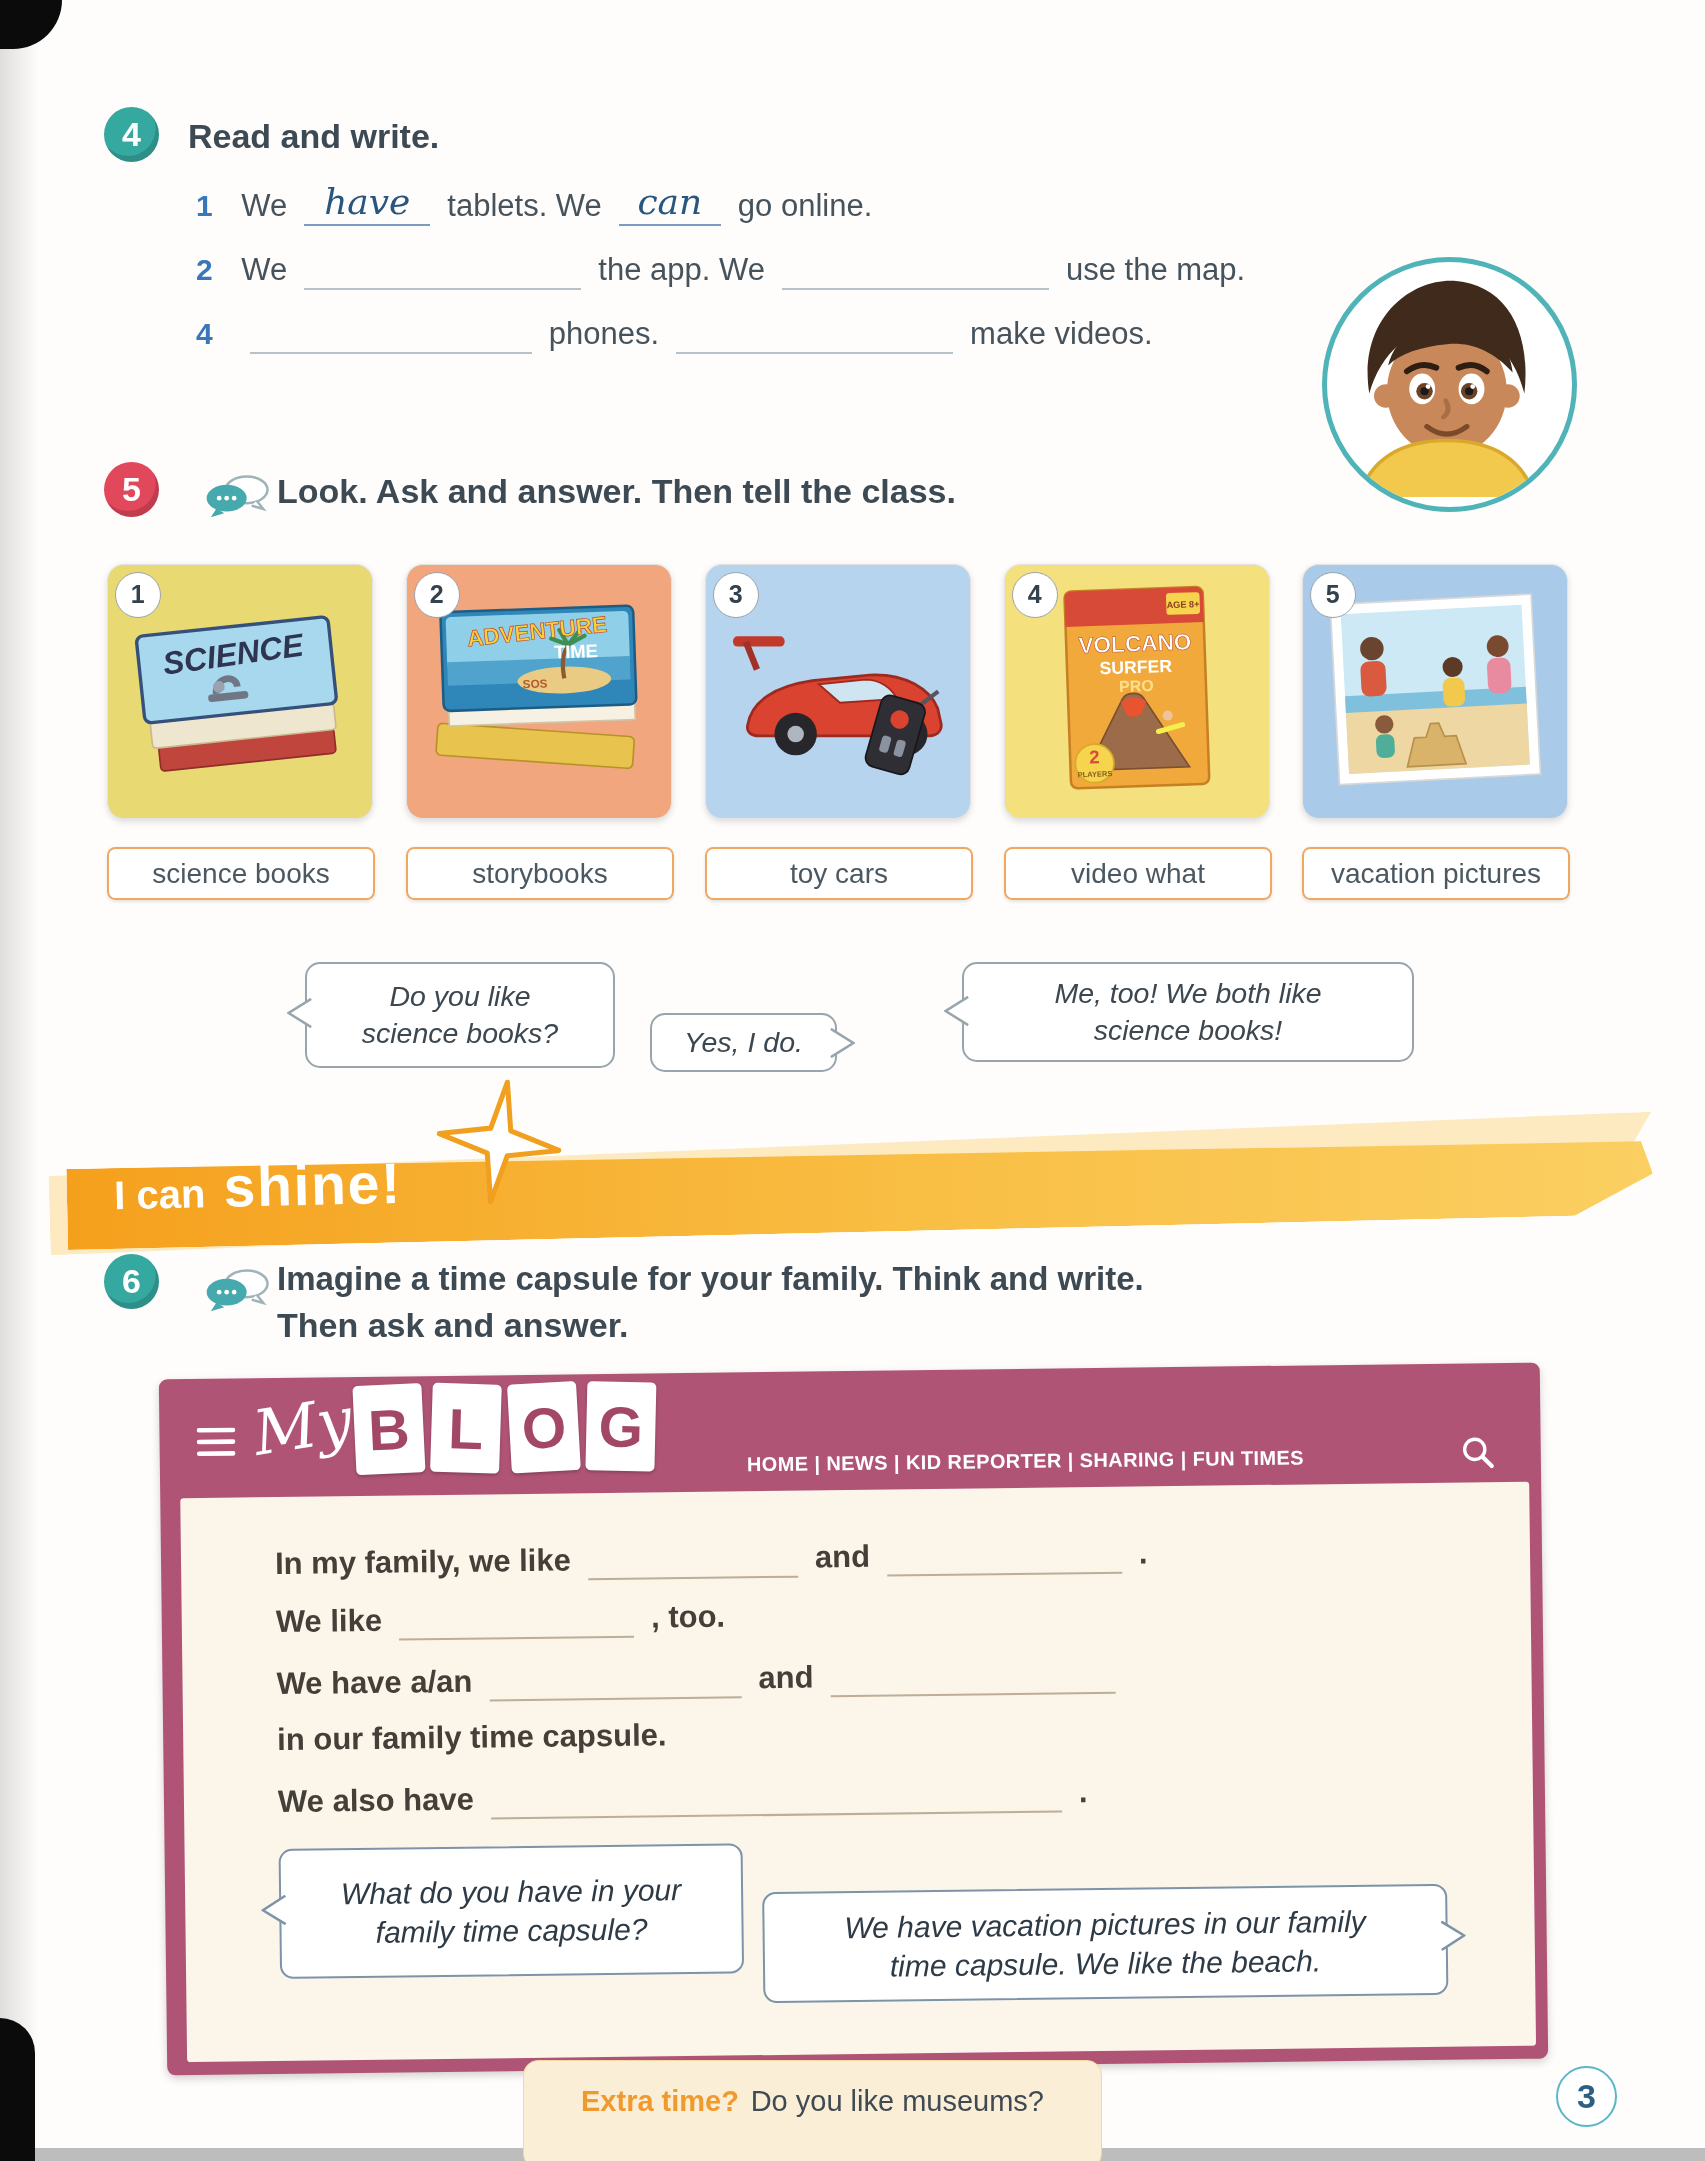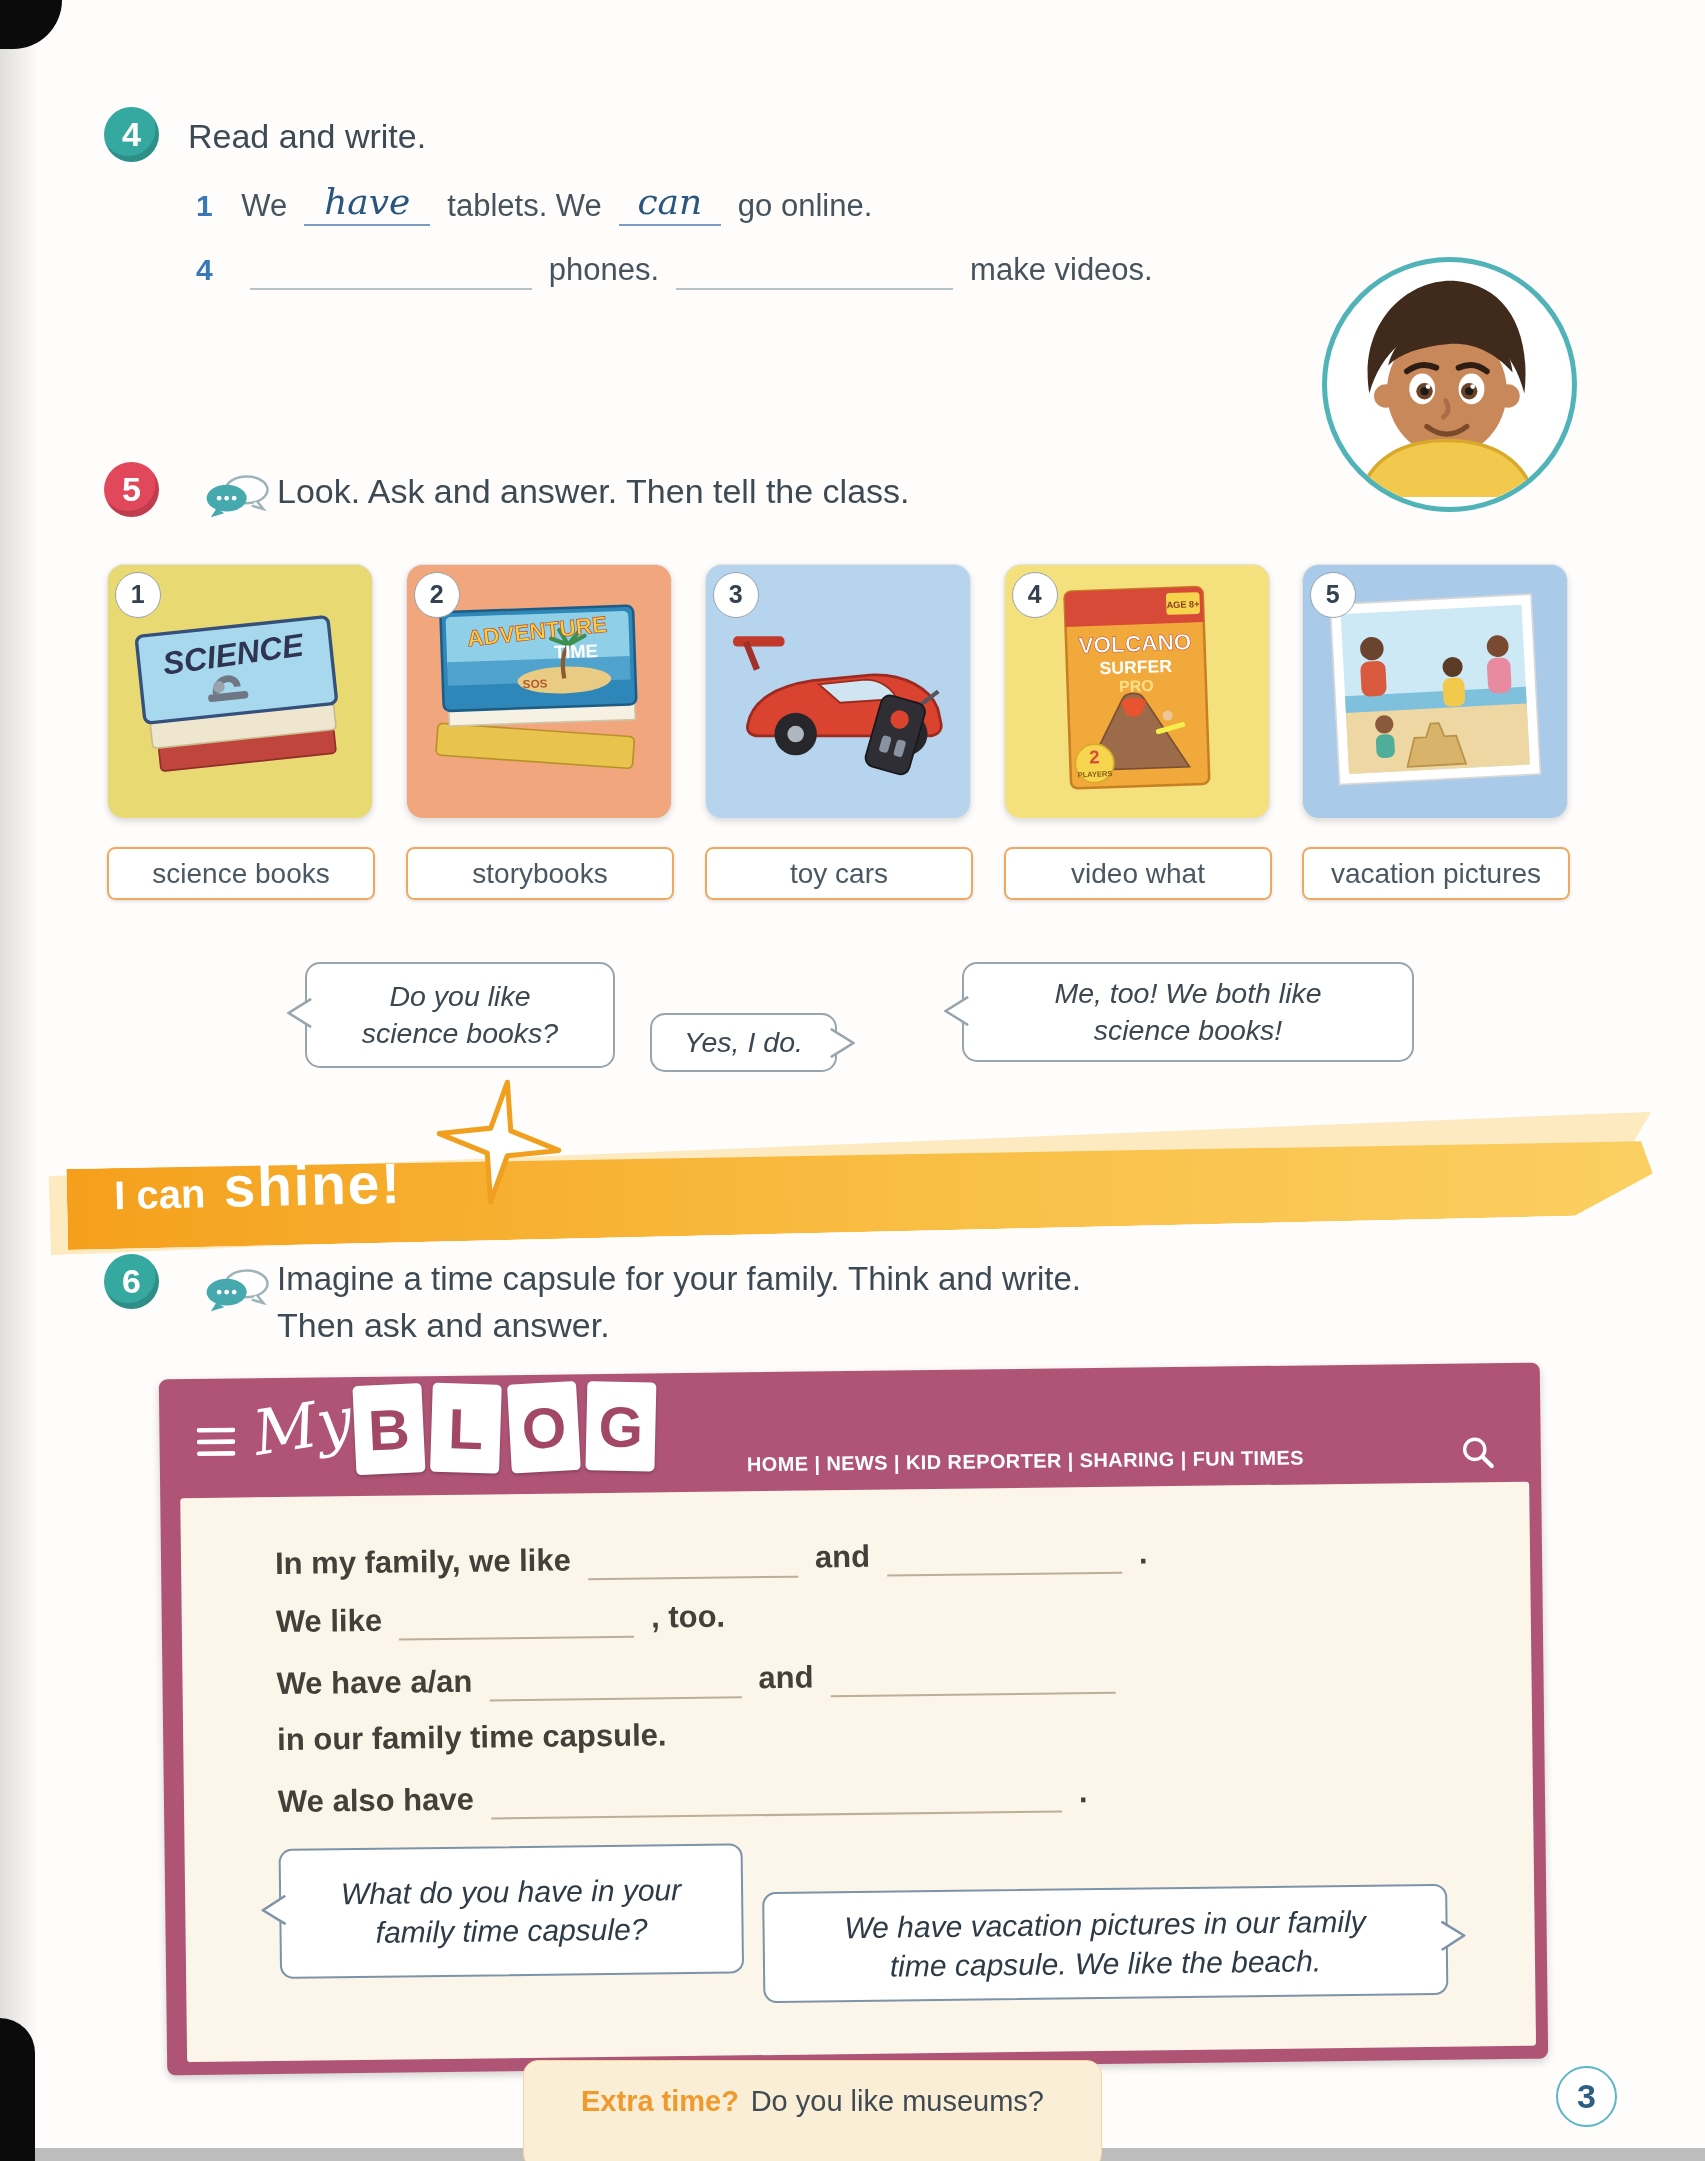--- a/index.html
+++ b/index.html
@@ -4,21 +4,21 @@
 <style>
   html,body{margin:0;padding:0;background:#888;}
   .page{position:relative;width:1705px;height:2161px;background:#fefdfb;overflow:hidden;
         font-family:"Liberation Sans",sans-serif;color:#46535c;}
   
   .abs{position:absolute;}
   .badge{position:absolute;width:55px;height:55px;border-radius:50%;display:flex;align-items:center;
          justify-content:center;color:#fff;font-size:34px;font-weight:bold;
          box-shadow:inset -3.4px -5.9px rgba(0,0,0,.15);}
   .badge.teal{background:#35a8a0}.badge.red{background:#e2485c}
-  .h-title{position:absolute;font-size:34px;font-weight:normal;color:#3d4a54;white-space:nowrap;}
+  .h-title{position:absolute;font-size:34px;font-weight:bold;color:#3d4a54;white-space:nowrap;}
   
   .sentences{position:absolute;left:196px;top:188px;display:flex;flex-direction:column;gap:28px;}
   .sentence{font-size:31px;color:#46535c;white-space:nowrap;}
   .s-num{color:#3878ba;font-weight:bold;margin-right:20px;font-size:30px;}
   .blank{display:inline-block;height:10px;border-bottom:2.5px solid #b6c2ca;margin:0 8.4px -10px 8.4px;position:relative;}
   .blank.filled{border-color:#7b9cc0;}
   .blank .ans{position:absolute;left:0;right:0;bottom:1.7px;text-align:center;
               font-family:"DejaVu Serif",serif;font-style:italic;font-size:36px;color:#28567f;}
   
   .lb{position:absolute;left:1039px;top:74px;width:394px;height:168px;background:#fff;
@@ -97,20 +97,28 @@
   <div class="h-title" style="left:188px;top:117px">Read and write.</div>
 
   <div class="sentences">
     <div class="sentence">
       <span class="s-num">1</span>
       <span>We</span>
       <span class="blank filled" style="width:126px"><span class="ans">have</span></span>
       <span>tablets. We</span>
       <span class="blank filled" style="width:102px"><span class="ans">can</span></span>
       <span>go online.</span>
+    </div>
+    <div class="sentence">
+      <span class="s-num">2</span>
+      <span>We</span>
+      <span class="blank" style="width:277px"></span>
+      <span>the app. We</span>
+      <span class="blank" style="width:267px"></span>
+      <span>use the map.</span>
     </div>
     <div class="sentence">
       <span class="s-num">4</span>
       <span class="blank" style="width:282px"></span>
       <span>phones.</span>
       <span class="blank" style="width:277px"></span>
       <span>make videos.</span>
     </div>
   </div>
 

